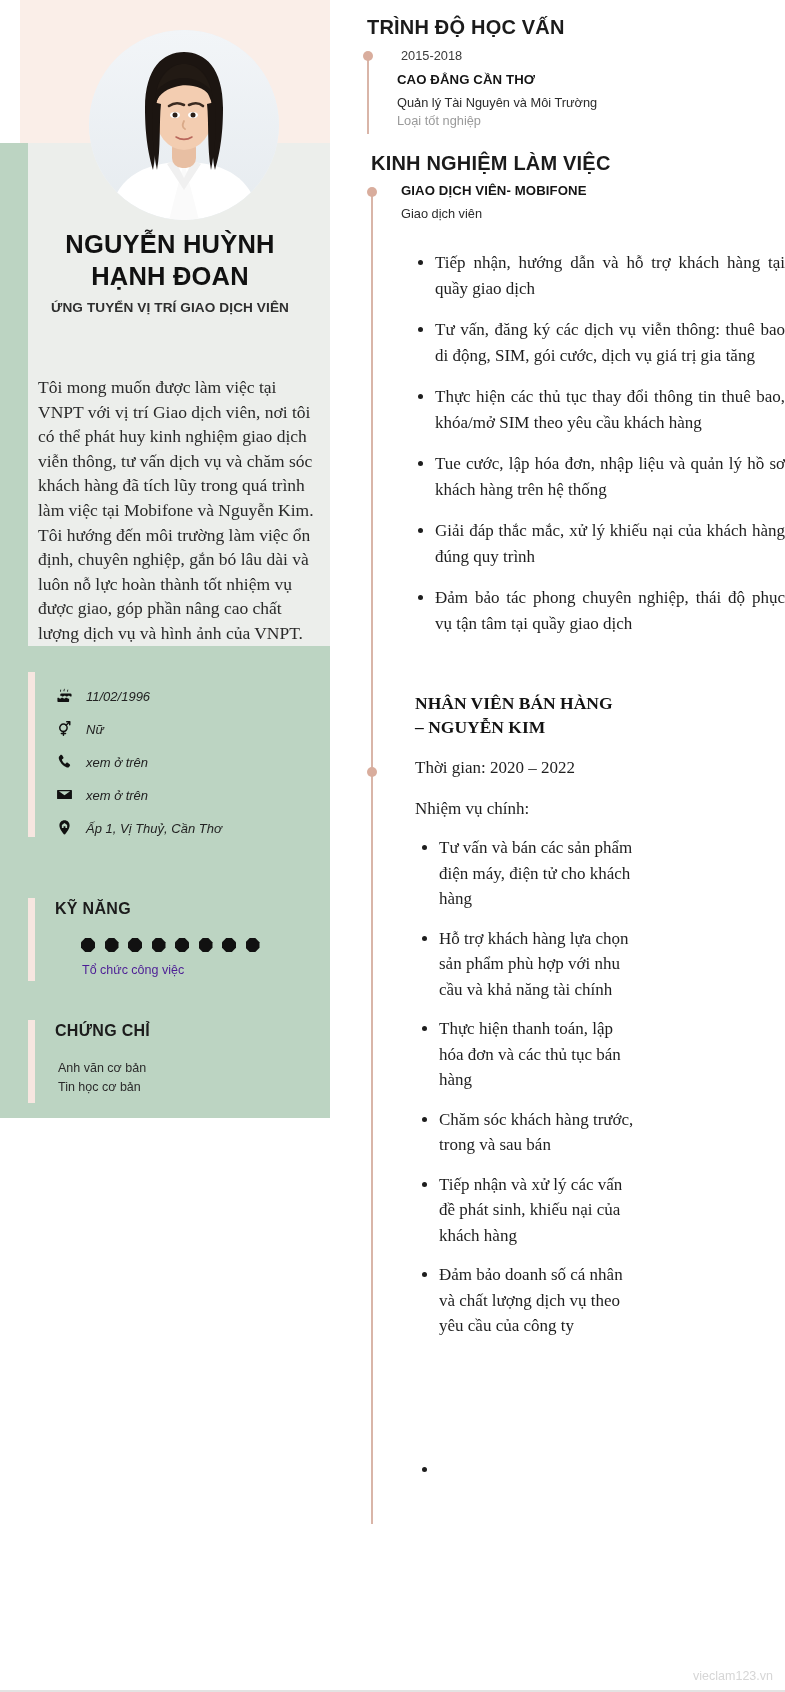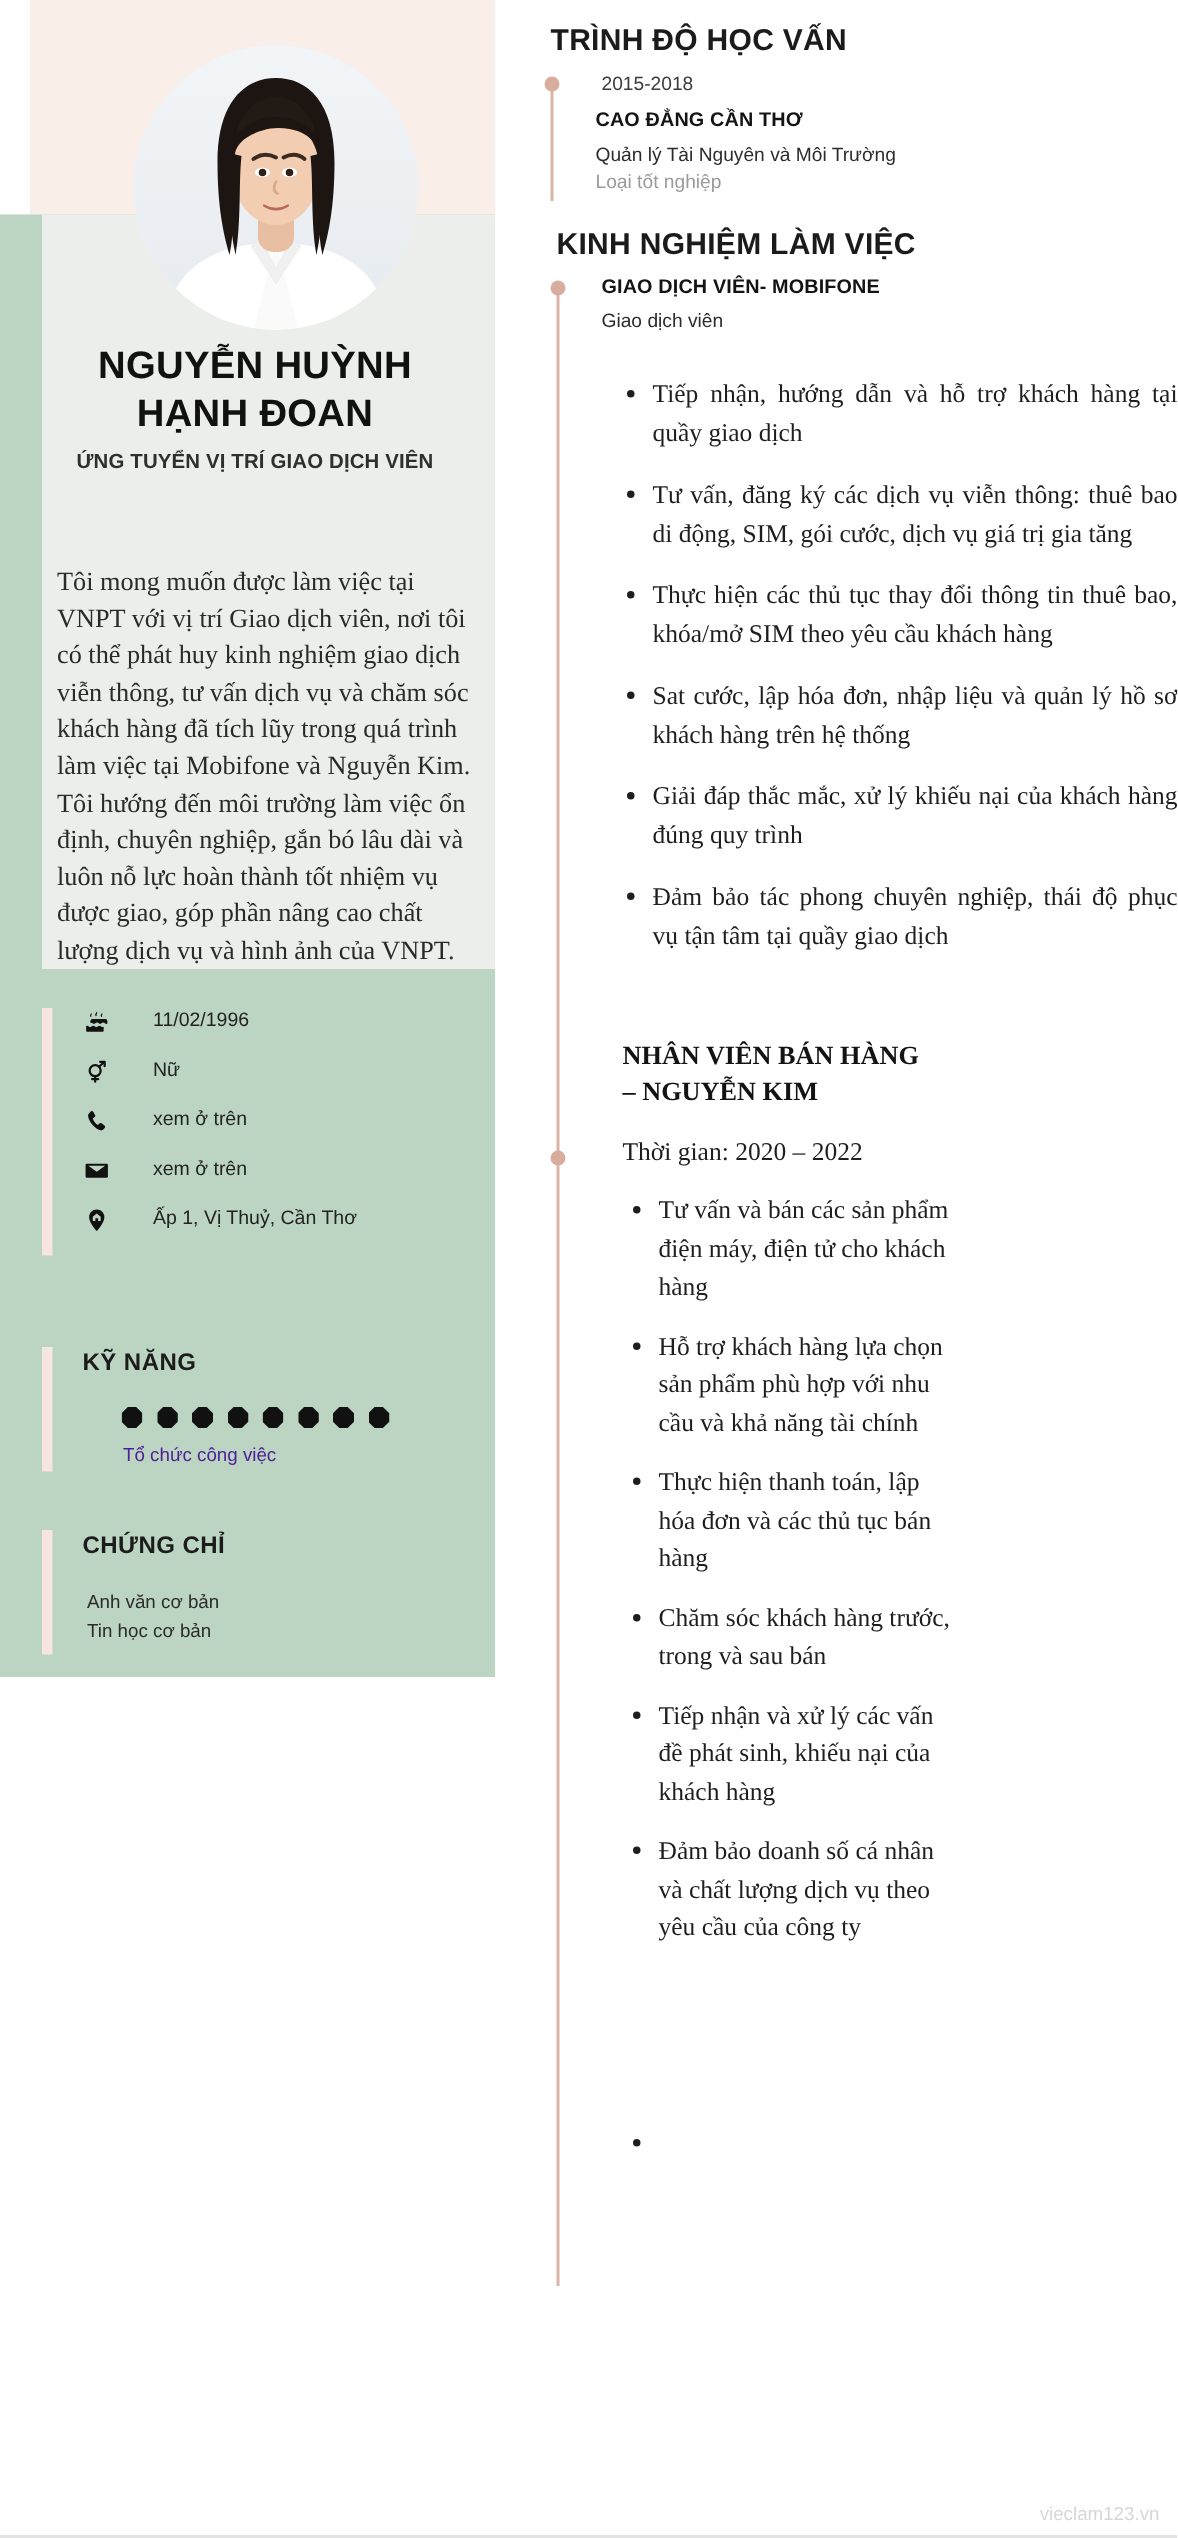--- a/index.html
+++ b/index.html
@@ -95,23 +95,24 @@
   
   .contact-block {
     position: absolute;
     left: 28px; top: 672px;
     width: 290px;
     border-left: 7px solid #f7e6e0;
     padding-left: 20px;
   }
   .contact-row {
     display: flex;
-    align-items: flex-start;
+    align-items: flex-end;
     height: 33px;
-    gap: 28px;
+    gap: 12px;
+    font-style: italic;
   }
   .contact-icon {
     width: 19px; height: 19px;
     display: flex;
     align-items: center;
     justify-content: center;
     flex: 0 0 19px;
   }
   .contact-icon svg { display: block; }
   .contact-text {
@@ -436,32 +437,33 @@
         <div class="tl-bullet"></div>
 
         <div>
           <div class="tl-org">GIAO DỊCH VIÊN- MOBIFONE</div>
           <div class="tl-sub">Giao dịch viên</div>
 
           <ul class="duties" style="margin-top:29px; padding-left:34px; width:384px;">
             <li>Tiếp nhận, hướng dẫn và hỗ trợ khách hàng tại quầy giao dịch</li>
             <li>Tư vấn, đăng ký các dịch vụ viễn thông: thuê bao di động, SIM, gói cước, dịch vụ giá trị gia tăng</li>
             <li>Thực hiện các thủ tục thay đổi thông tin thuê bao, khóa/mở SIM theo yêu cầu khách hàng</li>
-            <li>Sat cước, lập hóa đơn, nhập liệu và quản lý hồ sơ khách hàng trên hệ thống</li>
+            <li>Tue cước, lập hóa đơn, nhập liệu và quản lý hồ sơ khách hàng trên hệ thống</li>
             <li>Giải đáp thắc mắc, xử lý khiếu nại của khách hàng đúng quy trình</li>
             <li>Đảm bảo tác phong chuyên nghiệp, thái độ phục vụ tận tâm tại quầy giao dịch</li>
           </ul>
         </div>
 
         <div class="tl-bullet" style="top:584px;"></div>
 
         <div style="margin-top:55px; padding-left:14px; width:250px;">
           <div class="job2-title">NHÂN VIÊN BÁN HÀNG</div>
           <div class="job2-title">– NGUYỄN KIM</div>
           <div class="job2-line" style="margin-top:17px;">Thời gian: 2020 – 2022</div>
+          <div class="job2-line" style="margin-top:17px;">Nhiệm vụ chính:</div>
 
           <ul class="duties narrow" style="margin-top:14px; padding-left:24px; width:220px;">
             <li>Tư vấn và bán các sản phẩm điện máy, điện tử cho khách hàng</li>
             <li>Hỗ trợ khách hàng lựa chọn sản phẩm phù hợp với nhu cầu và khả năng tài chính</li>
             <li>Thực hiện thanh toán, lập hóa đơn và các thủ tục bán hàng</li>
             <li>Chăm sóc khách hàng trước, trong và sau bán</li>
             <li>Tiếp nhận và xử lý các vấn đề phát sinh, khiếu nại của khách hàng</li>
             <li>Đảm bảo doanh số cá nhân và chất lượng dịch vụ theo yêu cầu của công ty</li>
           </ul>
 

